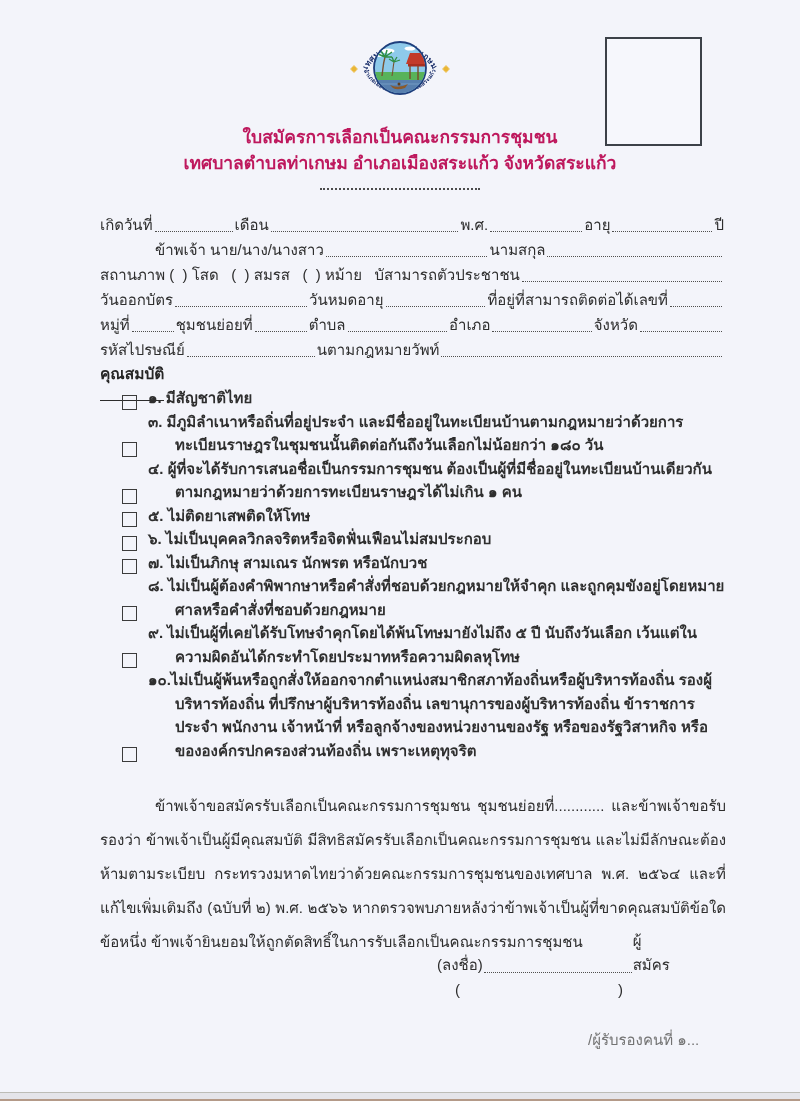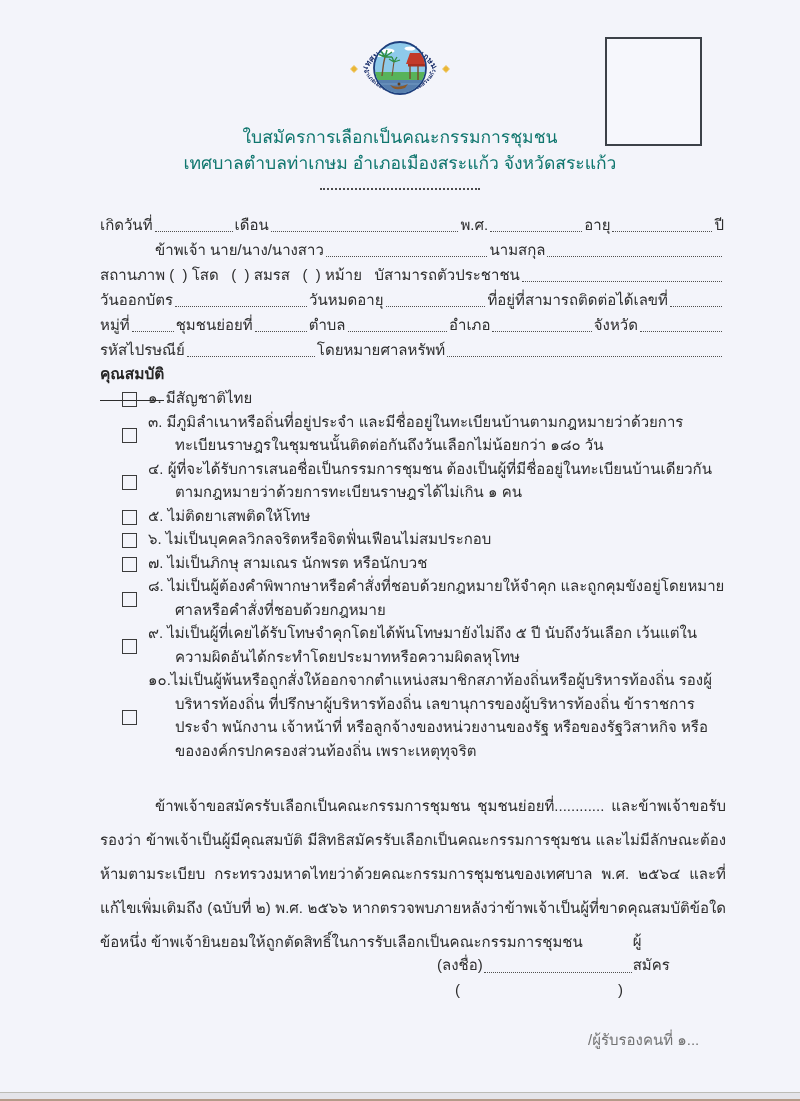--- a/index.html
+++ b/index.html
@@ -13,36 +13,36 @@
   }
   
   .seal{position:absolute;left:340px;top:24px;width:120px;height:88px;}
   
   .photo-box{
     position:absolute;left:605px;top:37px;width:93px;height:105px;
     border:2px solid #3c4148;background:#f6f7fc;
   }
   
   .title-wrap{position:absolute;left:0;top:124px;width:800px;text-align:center;}
-  .t1{font-size:17.5px;font-weight:normal;color:#0f766e;line-height:26px;}
+  .t1{font-size:17.5px;font-weight:bold;color:#be185d;line-height:26px;}
   .title-dots{
     display:inline-block;width:160px;height:3px;margin-top:4px;
     border-bottom:2px dotted #4c4c4c;
   }
   
   .form{position:absolute;left:100px;top:211px;width:624px;font-size:15px;}
   .fl{display:flex;align-items:flex-end;height:25px;white-space:pre;overflow:hidden;}
   .fl span{white-space:pre;line-height:23px;}
   .dots{border-bottom:1.5px dotted #50504e;height:2px;margin:0 2px 4px 2px;min-width:18px;}
   .indent{display:inline-block;width:55px;flex:0 0 55px;}
   
   .qual-header{position:absolute;left:100px;top:361px;font-size:15.5px;font-weight:bold;color:#262626;}
   .qual-header span{border-bottom:1.6px solid #2c2c2c;padding-bottom:18px;}
   .qual-list{position:absolute;left:122px;top:386px;width:604px;font-size:15px;}
-  .qrow{display:flex;align-items:center;}
+  .qrow{display:flex;align-items:flex-end;font-weight:bold;}
   .cb{
     flex:0 0 15px;width:15px;height:15px;margin:4px 11px 0 0;
     border:1.7px solid #3b3b3b;background:transparent;box-sizing:border-box;
   }
   .qtext{flex:1;line-height:23.5px;padding-left:27px;text-indent:-27px;}
   
   .decl{
     position:absolute;left:100px;top:789px;width:626px;
     font-size:15px;line-height:34px;text-align:justify;text-indent:55px;
   }
@@ -162,21 +162,21 @@
       <span>ตำบล</span>
       <span class="dots" style="flex:1"></span>
       <span>อำเภอ</span>
       <span class="dots" style="flex:1"></span>
       <span>จังหวัด</span>
       <span class="dots" style="flex:0 0 82px"></span>
     </div>
     <div class="fl">
       <span>รหัสไปรษณีย์</span>
       <span class="dots" style="flex:0 0 128px"></span>
-      <span>โดยหมายศาลหรัพท์</span>
+      <span>นตามกฎหมายวัพท์</span>
       <span class="dots" style="flex:1"></span>
     </div>
   </div>
 
   <div class="qual-header">
     <span>คุณสมบัติ</span>
   </div>
 
   <div class="qual-list">
     <div class="qrow">

